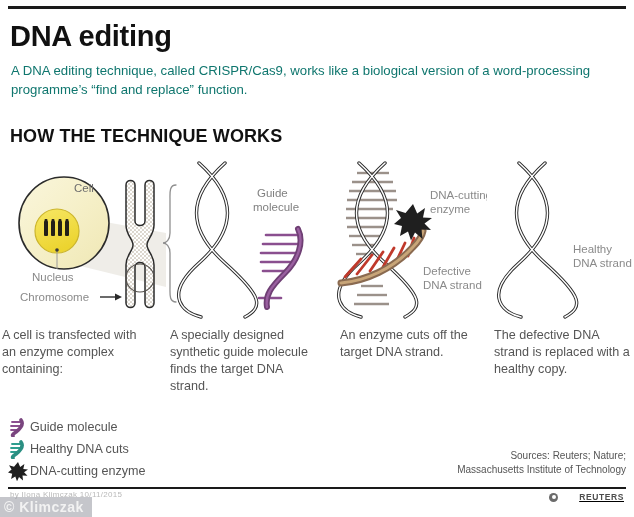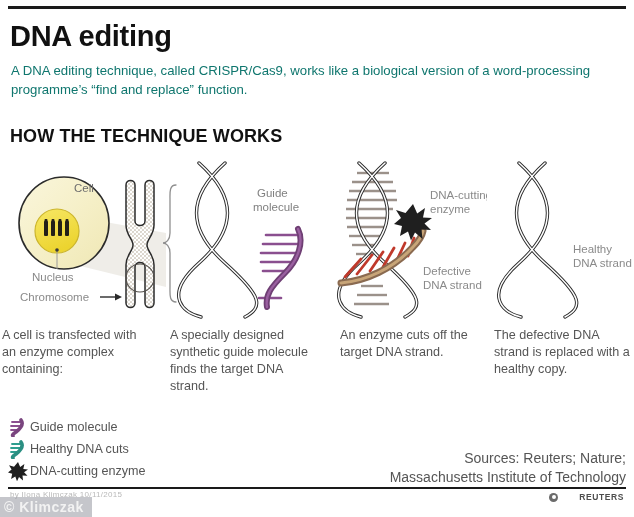--- a/index.html
+++ b/index.html
@@ -106,21 +106,21 @@
     padding-top: 1px;
   }
 
   
   .sources {
     position: absolute;
     right: 8px;
     top: 449px;
     width: 330px;
     text-align: right;
-    font-size: 14px;
+    font-size: 10px;
     color: #555555;
     line-height: 1.38;
   }
 
   .rule-bottom {
     position: absolute;
     left: 8px;
     top: 487px;
     width: 618px;
     height: 2px;
@@ -134,20 +134,21 @@
     color: #b9b9b9;
     letter-spacing: 0.3px;
   }
   .reuters-mark {
     position: absolute;
     right: 10px;
     top: 492px;
     display: flex;
     align-items: center;
     gap: 21px;
+    text-decoration: underline;
   }
   .reuters-dot {
     width: 9px;
     height: 9px;
     border-radius: 50%;
     background: #6b6b6b;
     position: relative;
   }
   .reuters-dot::after {
     content: "";

